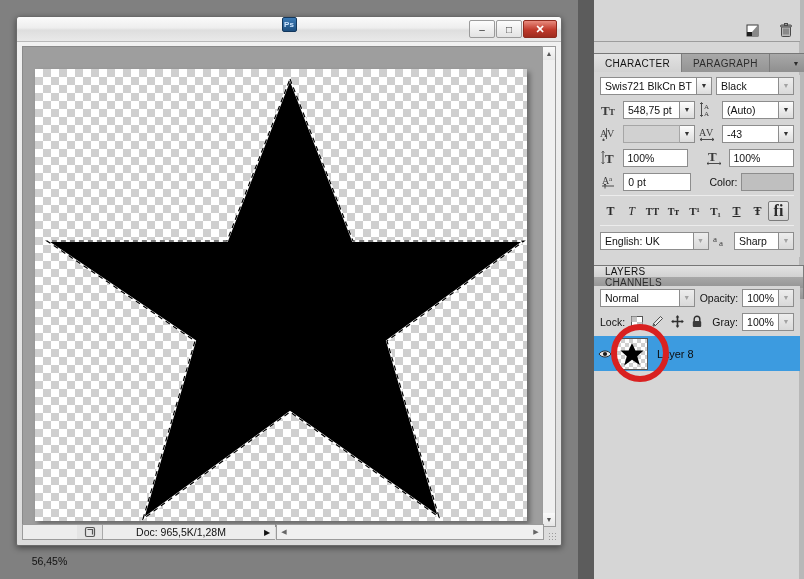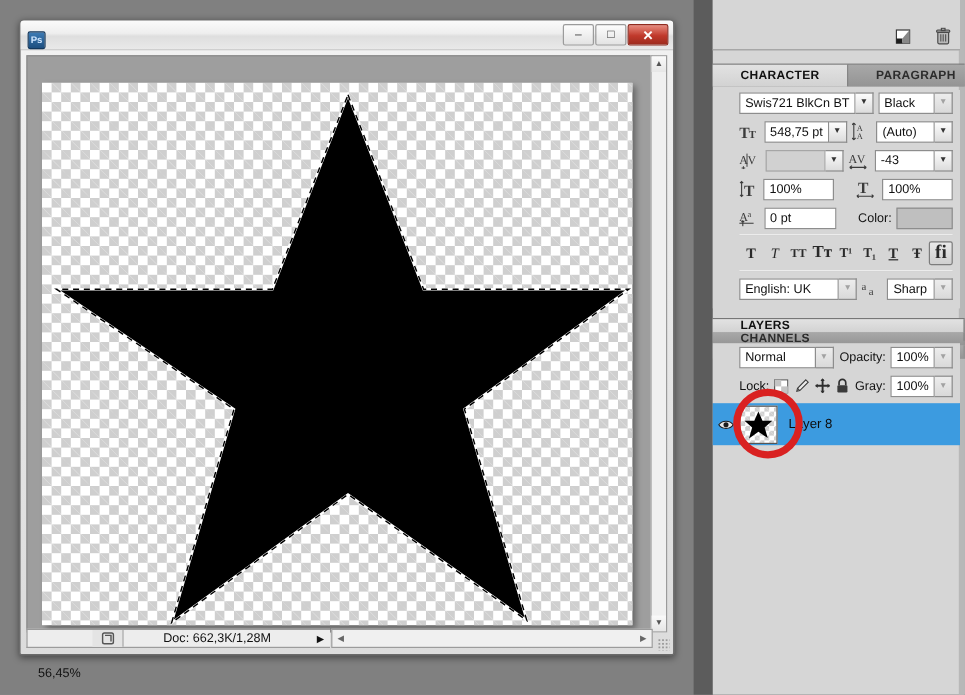--- a/index.html
+++ b/index.html
@@ -26,21 +26,21 @@
     background: linear-gradient(#f2f2f2, #dcdcdc);
     border:1px solid #6a6a6a;
     border-radius:4px 4px 2px 2px;
     box-shadow: 0 2px 6px rgba(0,0,0,.45);
   }
   #doc-titlebar {
     position:absolute; left:0; top:0; width:100%; height:25px;
     background: linear-gradient(#fbfbfb 0%, #eeeeee 45%, #dedede 55%, #e9e9e9 100%);
     border-bottom:1px solid #b9b9b9;
     border-radius:3px 3px 0 0;
-    display:flex; align-items:flex-end;
+    display:flex; align-items:center;flex-direction:column;
   }
   #ps-logo {
     width:15px; height:15px; margin-left:6px; margin-right:6px;
     background: linear-gradient(#3d7bb5, #1d4f80);
     border:1px solid #13375c; border-radius:2px;
     color:#cfe6ff; font-size:8px; font-weight:bold;
     display:flex; align-items:center; justify-content:center;
     font-family:"Liberation Sans", sans-serif;
   }
   #doc-title { font-size:11.5px; color:#1a1a1a; white-space:nowrap; }
@@ -119,35 +119,35 @@
   .strip-btnrow { position:absolute; right:6px; bottom:2px; display:flex; gap:16px; }
   .strip-btn { width:17px; height:17px; display:flex; align-items:center; justify-content:center; }
 
   .tabbar {
     position:absolute; left:594px; width:210px; height:19px;
     background: linear-gradient(#a8a8a8,#8f8f8f);
     display:flex; align-items:stretch;
     border-top:1px solid #777;
   }
   .tab {
-    display:flex; align-items:center; padding:0 23px;
-    font-size:10px; font-weight:bold; letter-spacing:.3px; color:#2c2c2c;
+    display:flex; align-items:center; padding:0 11px;
+    font-size:10px; font-weight:normal; letter-spacing:.3px; color:#2c2c2c;
     background: linear-gradient(#a8a8a8,#949494);
     border-right:1px solid #7d7d7d;
   }
   .tab.active {
     background: linear-gradient(#e2e2e2,#d2d2d2);
     color:#111;
   }
   .tab-menu-arrow {
     margin-left:auto; width:16px; display:flex; align-items:center; justify-content:center;
     font-size:7px; color:#2b2b2b;
   }
 
-  .panel-body { position:absolute; left:594px; width:206px; background:#d6d6d6;padding-left:16px; }
+  .panel-body { position:absolute; left:594px; width:206px; background:#d6d6d6; }
 
   .row { display:flex; align-items:center; height:21px; margin:0 6px 3px 6px; gap:4px; }
   .field {
     background:#ffffff; border:1px solid #8d8d8d;
     height:18px; display:flex; align-items:center; padding:0 4px;
     font-size:10.5px; color:#111; overflow:hidden; white-space:nowrap;
   }
   .field.disabled { background:#d1d1d1; border-color:#a6a6a6; color:#6d6d6d; }
   .drop {
     width:15px; height:18px; border:1px solid #8d8d8d; border-left:none;
@@ -225,21 +225,21 @@
   </div>
 
   <div id="doc-statusbar">
     <div id="zoom-box">56,45%</div>
     <div id="preview-icon-box">
       <svg width="12" height="12" viewBox="0 0 12 12">
           <rect x="1.5" y="1.5" width="9" height="9" rx="1.5" fill="none" stroke="#555" stroke-width="1.2"></rect>
           <path d="M3.5 3.5 L8.5 3.5 L8.5 8.5" fill="none" stroke="#555" stroke-width="1.2"></path>
         </svg>
     </div>
-    <div id="doc-info">Doc: 662,3K/1,28M</div>
+    <div id="doc-info">Doc: 965,5K/1,28M</div>
     <div id="doc-info-arrow">▶</div>
   </div>
 
   <div id="doc-hscroll">
     <div class="hb-arrow">◀</div>
     <div style="flex:1"></div>
     <div class="hb-arrow">▶</div>
   </div>
   <div id="grip"></div>
 </div>
@@ -363,21 +363,21 @@
     <div class="lbl" style="margin-left:14px">Color:</div>
     <div class="field" style="width:54px;background:#bfbfbf;border-color:#8d8d8d;"></div>
   </div>
 
   <div class="hr"></div>
 
   <div class="typebtn-row">
     <div class="typebtn">T</div>
     <div class="typebtn" style="font-style:italic;font-weight:normal">T</div>
     <div class="typebtn" style="font-size:10px">TT</div>
-    <div class="typebtn" style="font-size:14px">Tт</div>
+    <div class="typebtn" style="font-size:10px">Tт</div>
     <div class="typebtn" style="font-size:11px">T¹</div>
     <div class="typebtn" style="font-size:11px">T₁</div>
     <div class="typebtn" style="text-decoration:underline">T</div>
     <div class="typebtn">Ŧ</div>
     <div class="typebtn boxed" style="font-size:16px">fi</div>
   </div>
 
   <div class="hr"></div>
 
   <div class="row">

